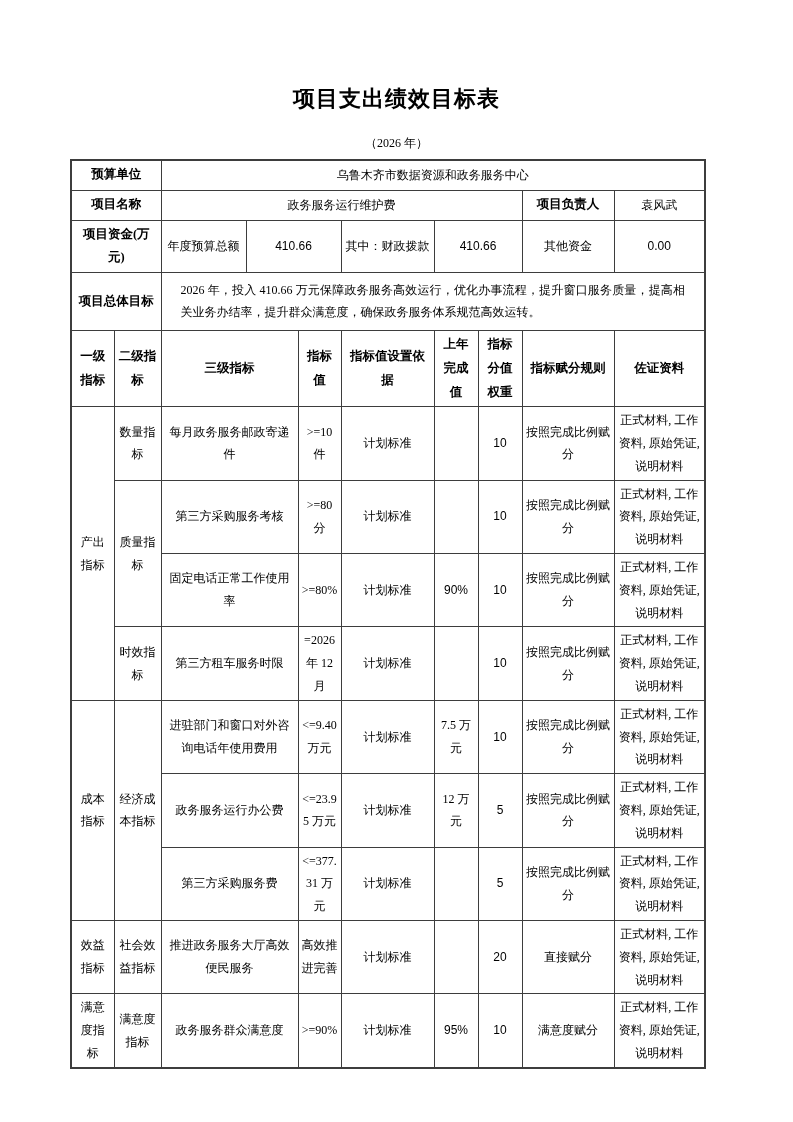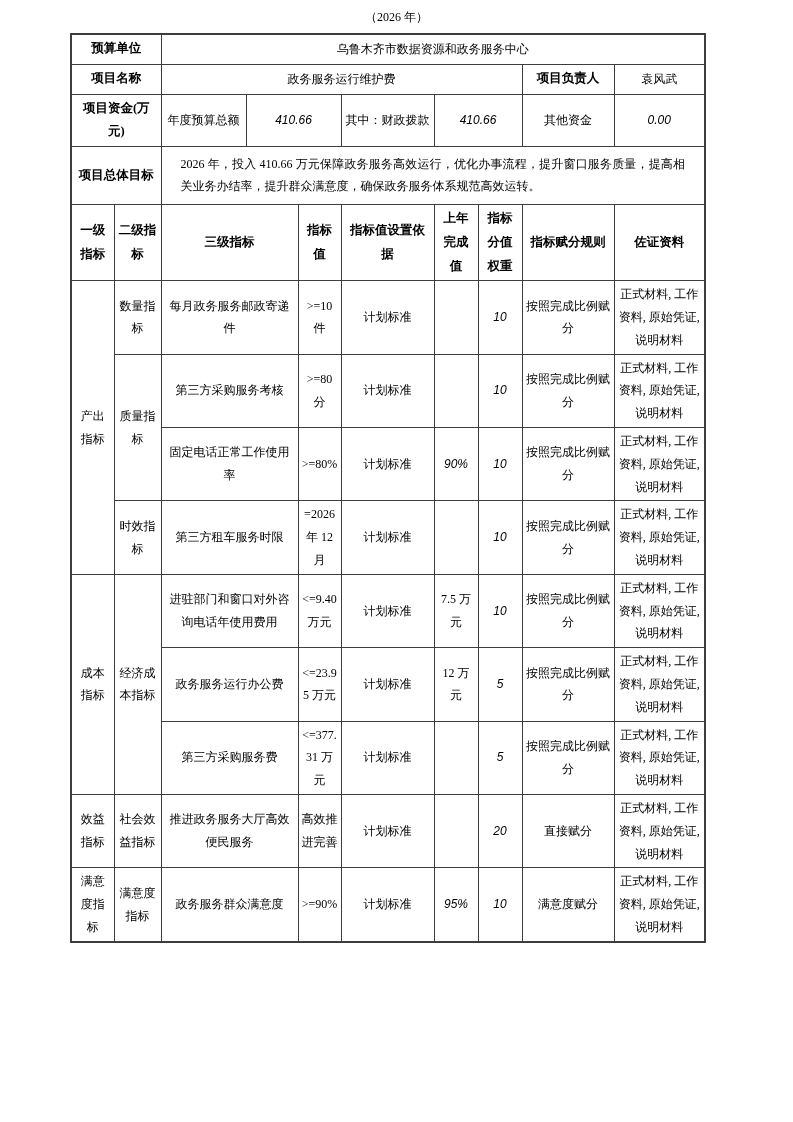--- a/index.html
+++ b/index.html
@@ -13,21 +13,21 @@
     overflow:hidden;
   }
   .doc-title{
     padding-top:84px;
     text-align:center;
     font-size:22px;
     font-weight:bold;
     letter-spacing:1px;
   }
   .doc-subtitle{
-    margin-top:9px;
+    margin-top:21px;
     text-align:center;
     font-size:12px;
   }
   table.main{
     margin:7px 0 0 70px;
     width:634px;
     border-collapse:collapse;
     table-layout:fixed;
     border:2px solid #3d3d3d;
   }
@@ -42,21 +42,21 @@
     overflow:hidden;
   }
   td.b{font-weight:bold;font-size:12.5px;}
   td.goal{
     text-align:left;
     text-align:justify;
     padding:4px 19px;
     line-height:1.8;
   }
   td.ev{font-size:12px;}
-  .num{font-family:"Liberation Sans", sans-serif;font-style:italic;}
+  .num{font-family:"Liberation Sans", sans-serif;}
   tr.trh1{height:30px;font-family:Liberation Serif, serif;}
   tr.trh2{height:30px;}
   tr.trh3{height:45px;}
   tr.trh4{height:58px;}
   tr.trhd{height:63px;}
   tr.r0{height:66px;}
   tr.r1{height:55px;}
   tr.r2{height:62px;}
   tr.r3{height:62px;}
   tr.r4{height:70px;}
@@ -72,20 +72,21 @@
     text-align:center;
     font-size:12px;
     font-family:"Liberation Sans", sans-serif;
   }
 </style>
 </head>
 <body>
 
 <div class="sheet">
 
+  <div class="doc-title">项目支出绩效目标表</div>
   <div class="doc-subtitle">（2026 年）</div>
 
   <table class="main">
     <colgroup>
       <col style="width:43px">
         <col style="width:47px">
         <col style="width:85px">
         <col style="width:52px">
       <col style="width:43px">
         <col style="width:93px">

